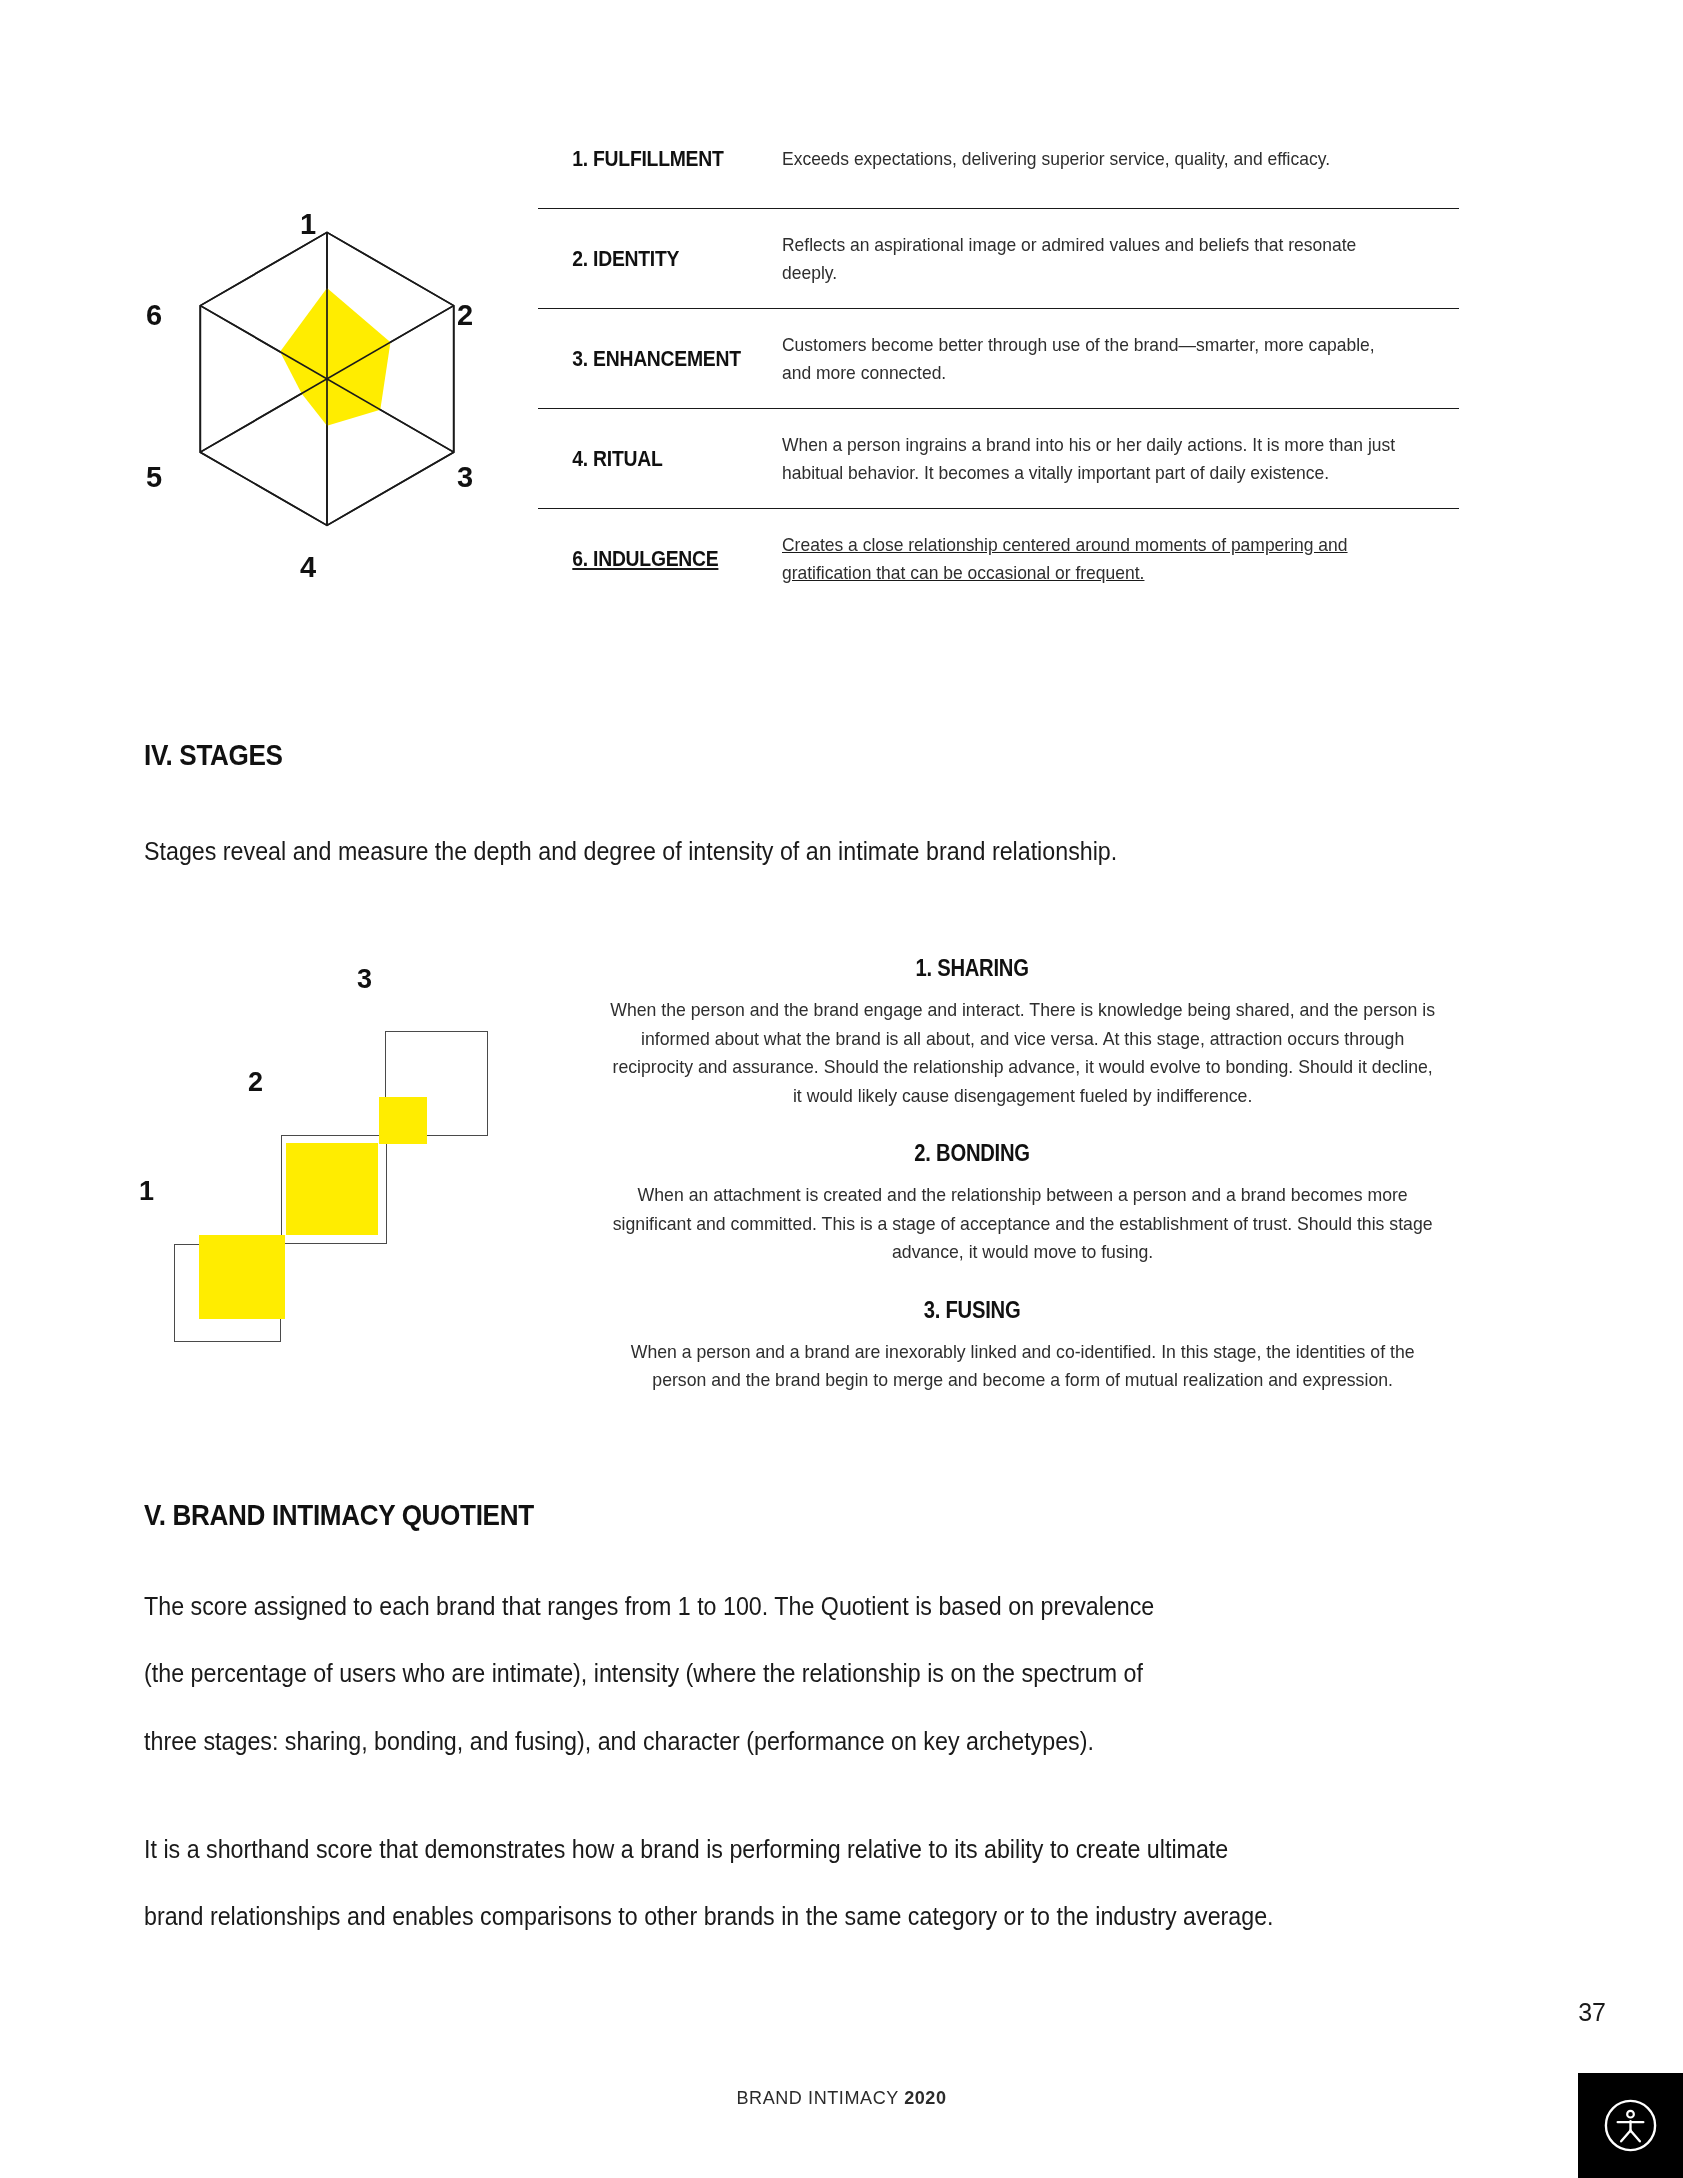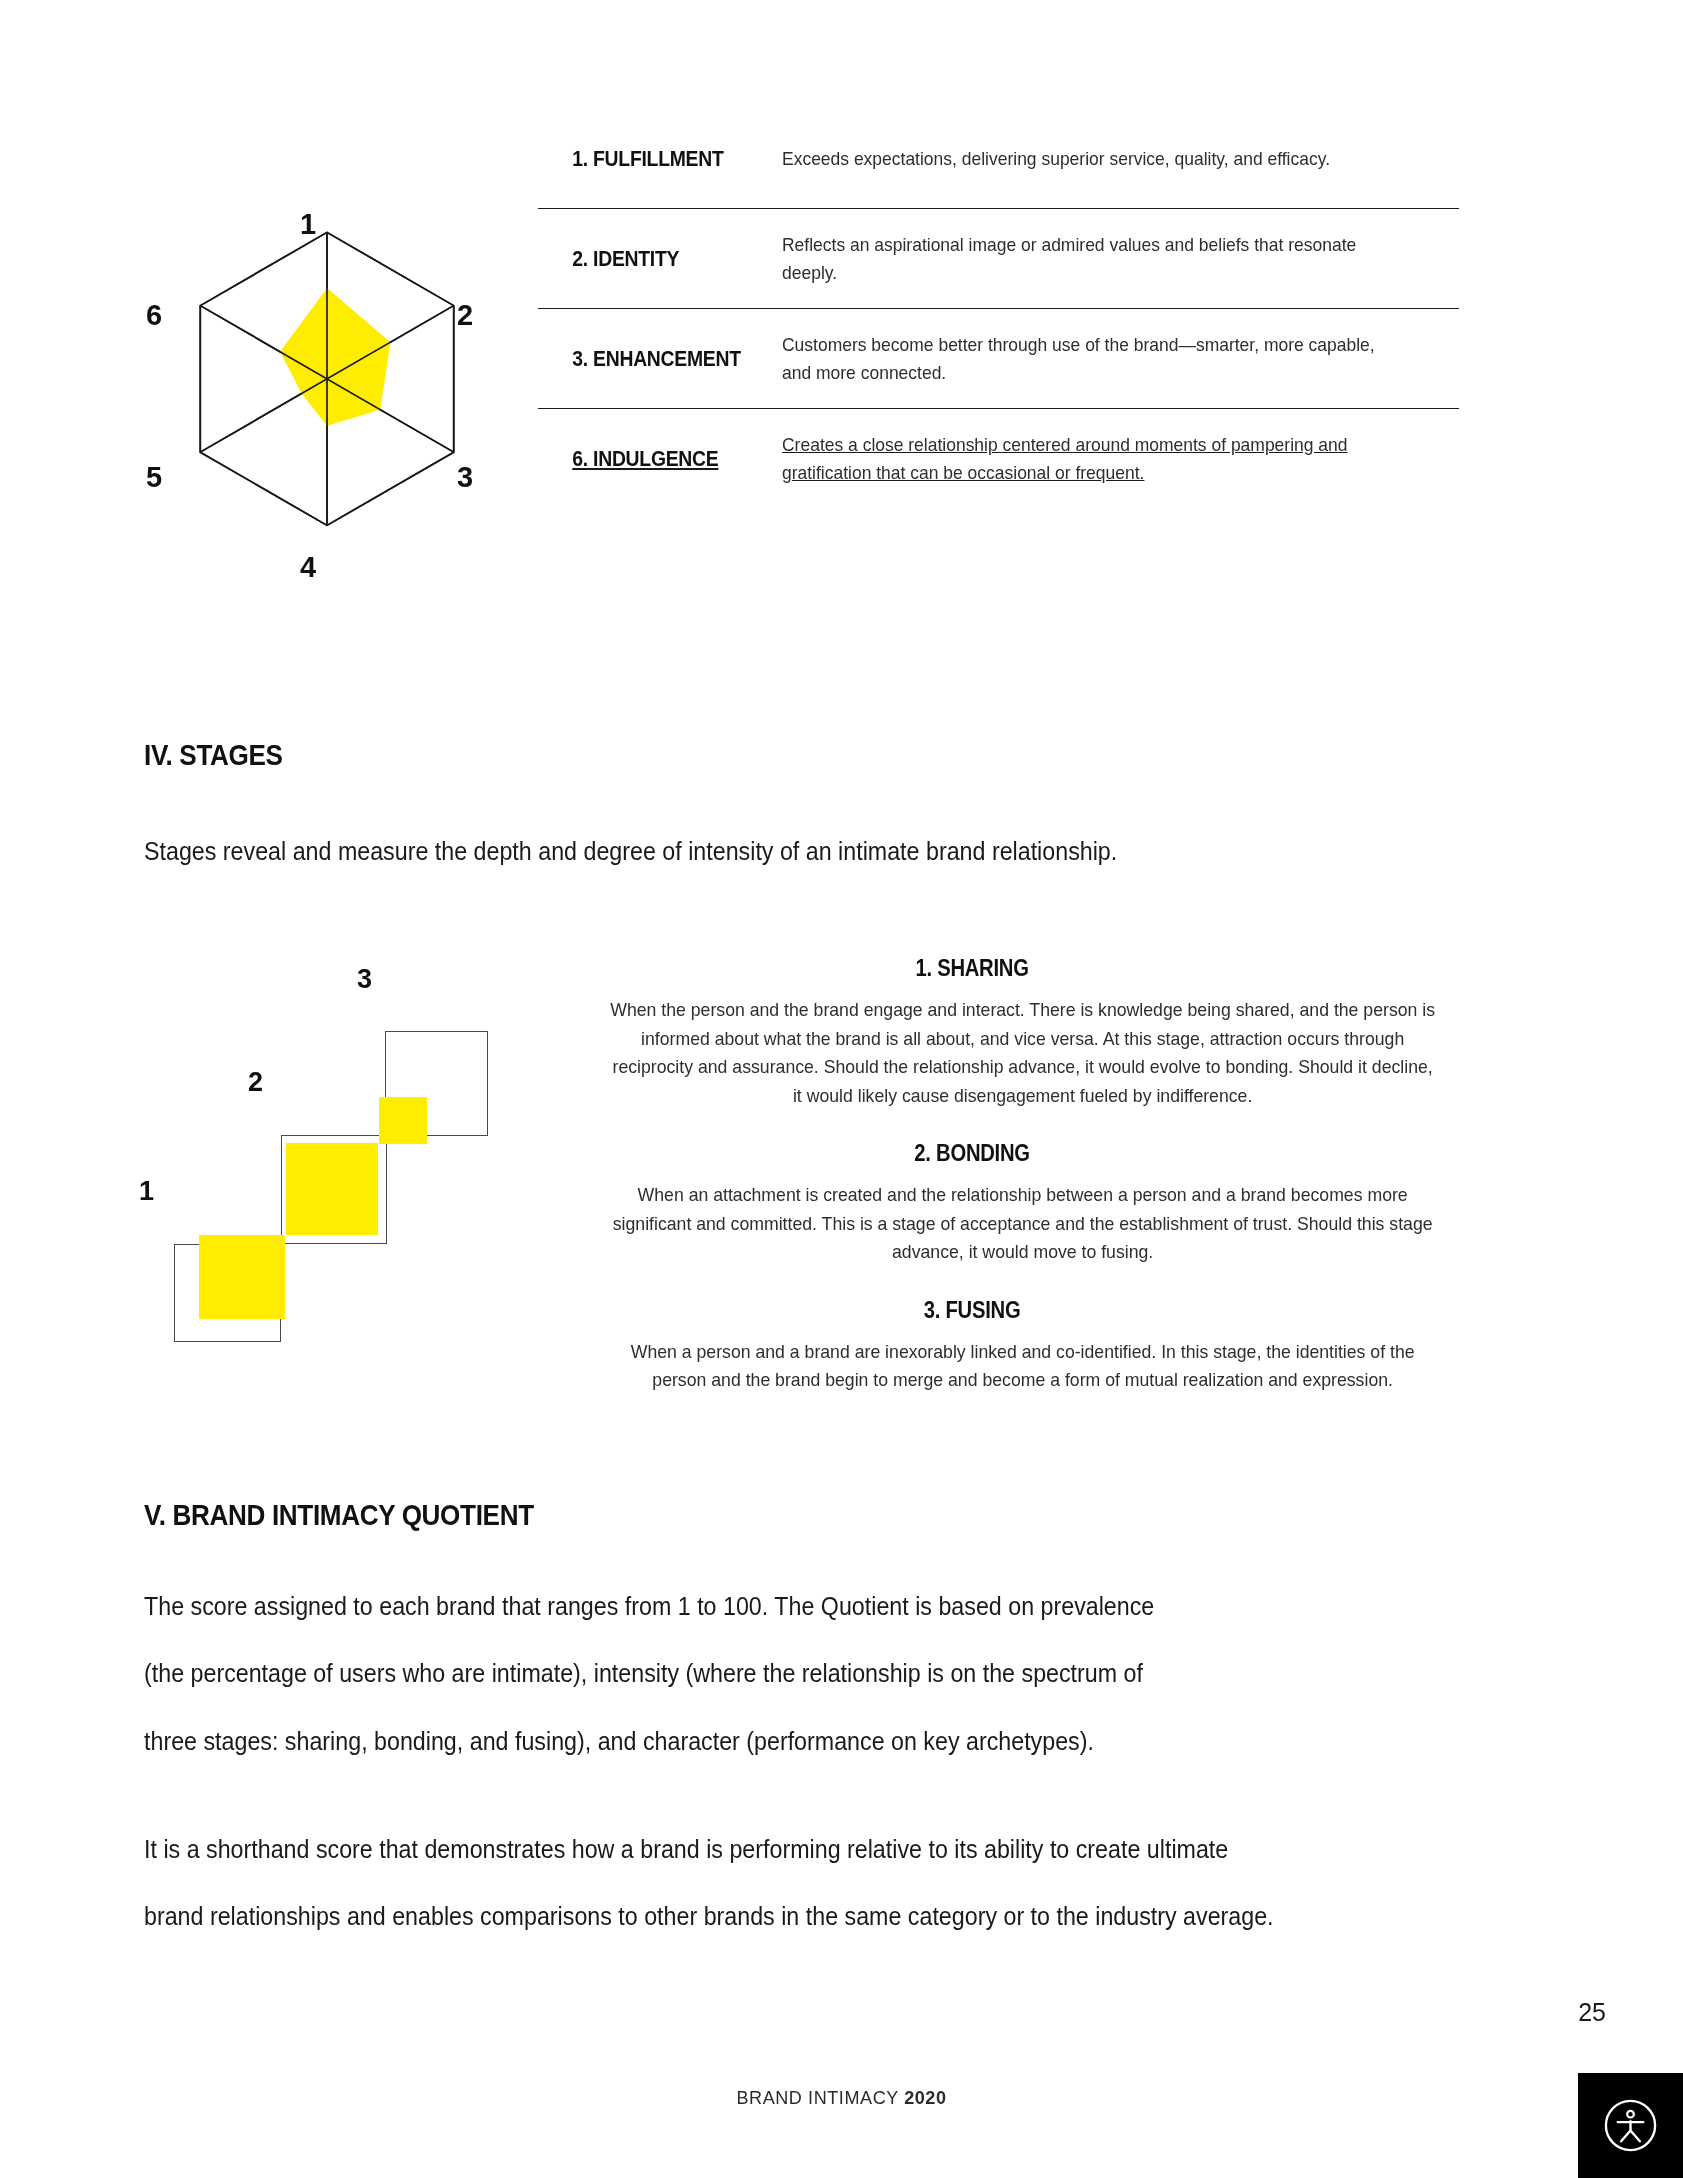--- a/index.html
+++ b/index.html
@@ -270,20 +270,24 @@
       </div>
       <div class="arch-row">
         <div class="aterm">2. IDENTITY</div>
         <div class="adesc">Reflects an aspirational image or admired values and beliefs that resonate deeply.</div>
       </div>
       <div class="arch-row">
         <div class="aterm">3. ENHANCEMENT</div>
         <div class="adesc">Customers become better through use of the brand—smarter, more capable, and more connected.</div>
       </div>
       <div class="arch-row">
+        <div class="aterm">4. RITUAL</div>
+        <div class="adesc">When a person ingrains a brand into his or her daily actions. It is more than just habitual behavior. It becomes a vitally important part of daily existence.</div>
+      </div>
+      <div class="arch-row">
         <div class="aterm">6. INDULGENCE</div>
         <div class="adesc">Creates a close relationship centered around moments of pampering and gratification that can be occasional or frequent.</div>
       </div>
     </div>
   </div>
 
   <div class="section-heading" id="stages-heading">IV. STAGES</div>
   <div class="body-line" id="stages-intro">Stages reveal and measure the depth and degree of intensity of an intimate brand relationship.</div>
 
   <div class="stairs-wrap">
@@ -317,21 +321,21 @@
 
   <div class="section-heading" id="biq-heading">V. BRAND INTIMACY QUOTIENT</div>
 
   <div class="body-line biq-p1-l1">The score assigned to each brand that ranges from 1 to 100. The Quotient is based on prevalence</div>
   <div class="body-line biq-p1-l2">(the percentage of users who are intimate), intensity (where the relationship is on the spectrum of</div>
   <div class="body-line biq-p1-l3">three stages: sharing, bonding, and fusing), and character (performance on key archetypes).</div>
 
   <div class="body-line biq-p2-l1">It is a shorthand score that demonstrates how a brand is performing relative to its ability to create ultimate</div>
   <div class="body-line biq-p2-l2">brand relationships and enables comparisons to other brands in the same category or to the industry average.</div>
 
-  <div class="page-number">25</div>
+  <div class="page-number">37</div>
 
   <div class="footer-center">
     <span>BRAND INTIMACY </span><span class="fc-bold">2020</span>
   </div>
 
   <div class="a11y-badge">
     <svg width="61" height="61" viewBox="0 0 62 62">
       <circle cx="31" cy="31" r="25" fill="none" stroke="#ffffff" stroke-width="2.4"></circle>
       <circle cx="31" cy="19.5" r="3.4" fill="none" stroke="#ffffff" stroke-width="2.2"></circle>
       <line x1="18" y1="27.5" x2="44" y2="27.5" stroke="#ffffff" stroke-width="2.4" stroke-linecap="round"></line>

